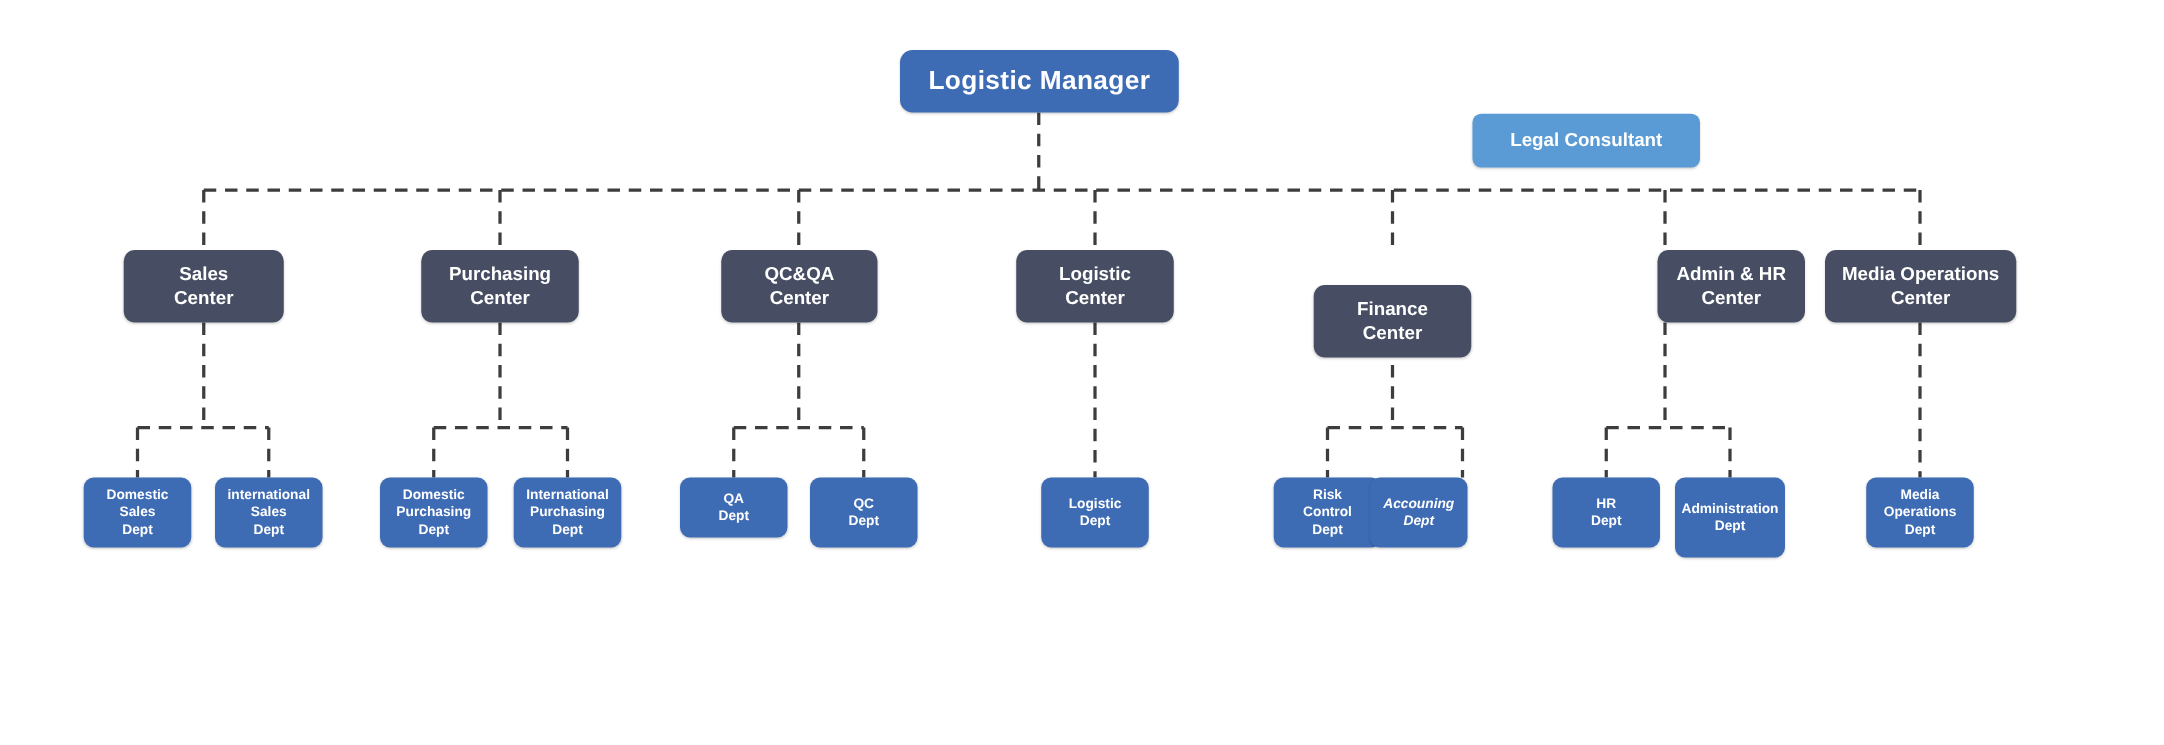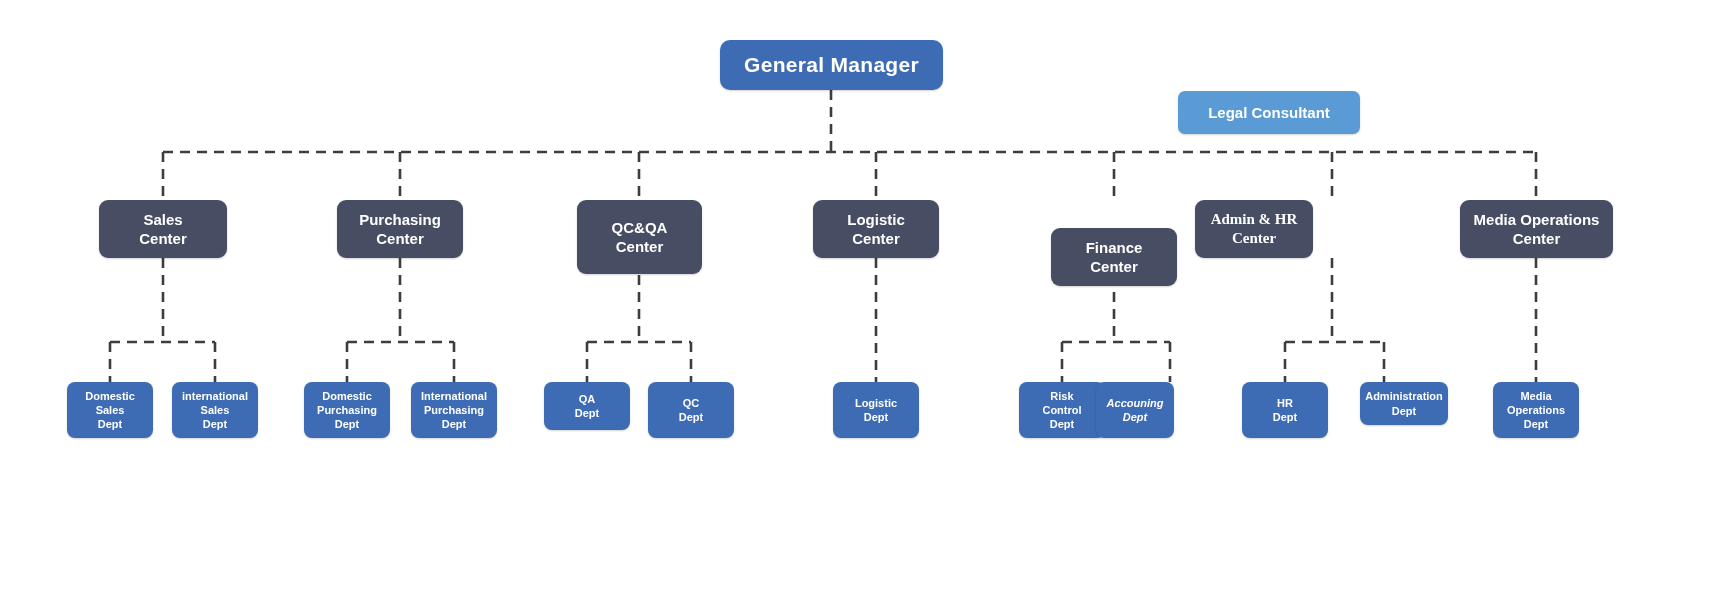--- a/index.html
+++ b/index.html
@@ -64,35 +64,35 @@
              M163 152 V200 M400 152 V200 M639 152 V200 M876 152 V200 M1114 152 V200 M1332 152 V200 M1536 152 V200
              M163 258 V342 M110 342 H215 M110 342 V382 M215 342 V382
              M400 258 V342 M347 342 H454 M347 342 V382 M454 342 V382
              M639 258 V342 M587 342 H691 M587 342 V382 M691 342 V382
              M876 258 V382
              M1114 258 V342 M1062 342 H1170 M1062 342 V382 M1170 342 V382
              M1332 258 V342 M1285 342 H1384 M1285 342 V382 M1384 342 V382
              M1536 258 V382" fill="none" stroke="#3D3D3D" stroke-width="2.6" stroke-dasharray="10 7"></path>
   </svg>
 
-  <div class="node gm" style="left:720px; top:40px; width:223px; height:50px;">General Manager</div>
+  <div class="node gm" style="left:720px; top:40px; width:223px; height:50px;">Logistic Manager</div>
 
   <div class="node legal" style="left:1178px; top:91px; width:182px; height:43px;">Legal Consultant</div>
 
   <div class="node center" style="left:99px;   top:200px; width:128px; height:58px;">Sales
 Center</div>
   <div class="node center" style="left:337px;  top:200px; width:126px; height:58px;">Purchasing
 Center</div>
-  <div class="node center" style="left:577px;  top:200px; width:125px; height:74px;">QC&amp;QA
+  <div class="node center" style="left:577px;  top:200px; width:125px; height:58px;">QC&amp;QA
 Center</div>
   <div class="node center" style="left:813px;  top:200px; width:126px; height:58px;">Logistic
 Center</div>
   <div class="node center" style="left:1051px; top:200px; width:126px; height:58px;margin-top:28px;">Finance
 Center</div>
-  <div class="node center" style="left:1195px; top:200px; width:118px; height:58px;font-family:Liberation Serif, serif;">Admin &amp; HR
+  <div class="node center" style="left:1326px; top:200px; width:118px; height:58px;">Admin &amp; HR
 Center</div>
   <div class="node center" style="left:1460px; top:200px; width:153px; height:58px;">Media Operations
 Center</div>
 
   <div class="node dept" style="left:67px;   top:382px; width:86px; height:56px;">Domestic
 Sales
 Dept</div>
   <div class="node dept" style="left:172px;  top:382px; width:86px; height:56px;">international
 Sales
 Dept</div>
@@ -108,19 +108,19 @@
 Dept</div>
   <div class="node dept" style="left:833px;  top:382px; width:86px; height:56px;">Logistic
 Dept</div>
   <div class="node dept" style="left:1019px; top:382px; width:86px; height:56px;">Risk
 Control
 Dept</div>
   <div class="node dept" style="left:1096px; top:382px; width:78px; height:56px;font-style:italic;">Accouning
 Dept</div>
   <div class="node dept" style="left:1242px; top:382px; width:86px; height:56px;">HR
 Dept</div>
-  <div class="node dept" style="left:1340px; top:382px; width:88px; height:43px;margin-left:20px;">Administration
+  <div class="node dept" style="left:1340px; top:382px; width:88px; height:64px;">Administration
 Dept</div>
   <div class="node dept" style="left:1493px; top:382px; width:86px; height:56px;">Media
 Operations
 Dept</div>
 
 </div>
 
 </body></html>

